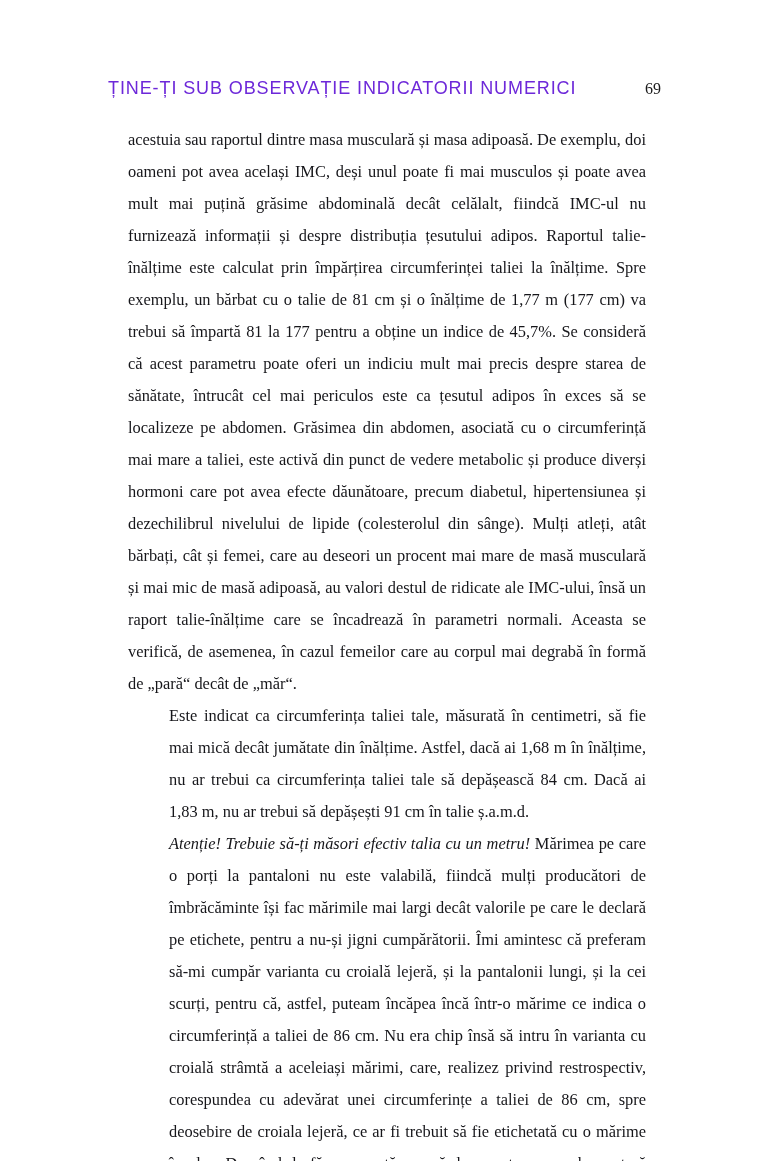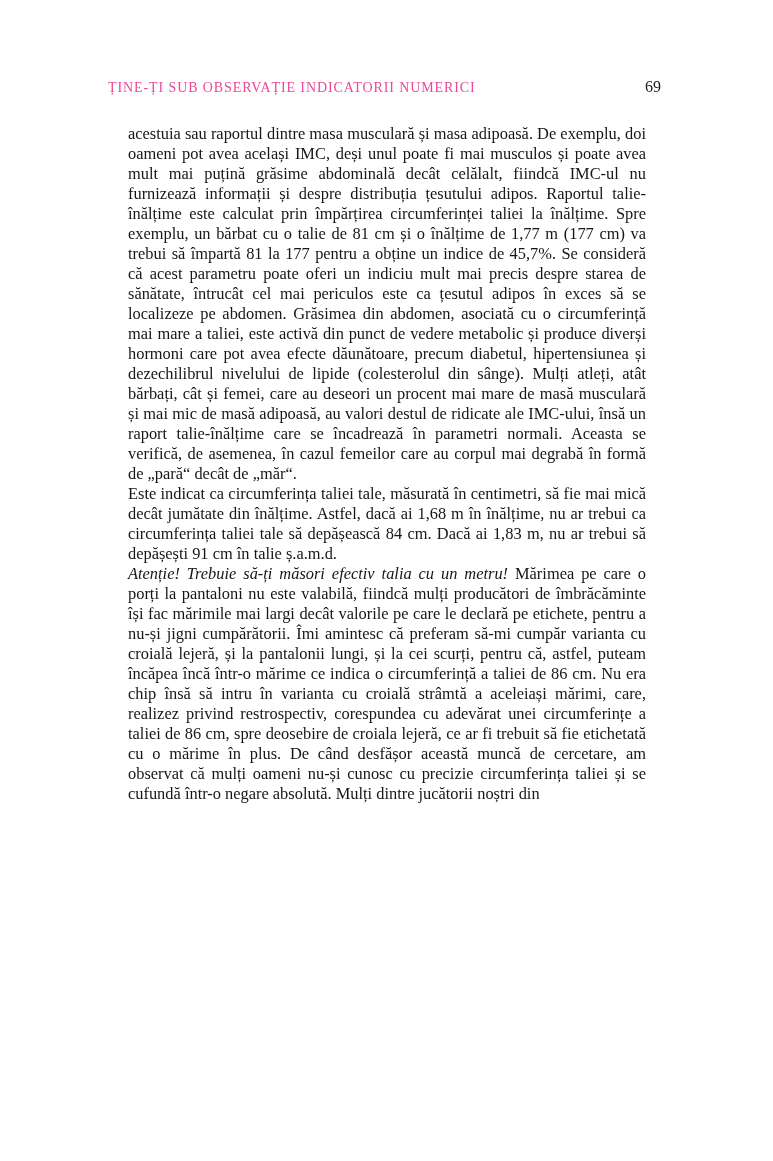--- a/index.html
+++ b/index.html
@@ -23,52 +23,53 @@
   .running-head {
     position: absolute;
     top: 78px;
     left: 108px;
     right: 108px;
     display: flex;
     align-items: baseline;
     justify-content: space-between;
   }
   .running-head .title {
-    font-family: Liberation Serif, serif;
-    font-size: 14px;
+    font-family: Liberation Sans, sans-serif;
+    font-size: 18px;
     letter-spacing: 0.9px;
-    color: #ec4899;
+    color: #6d28d9;
     white-space: nowrap;
   }
   .running-head .folio {
     font-family: "Liberation Serif", serif;
     font-size: 16px;
     color: #1b1b1b;
     padding-right: 4px;
   }
   .body-col {
     position: absolute;
     top: 124px;
     left: 128px;
     width: 518px;
   }
   p.para {
     margin: 0;
     font-size: 16.4px;
-    line-height: 20px;
+    line-height: 32px;
     text-align: justify;
     text-justify: inter-word;
     color: #16161a;
     hyphens: manual;
   }
   p.para + p.para {
     margin-top: 0px;
   }
   p.indent {
     text-indent: 0;
+    margin-left: 41px;
   }
   .italic-lead {
     font-style: italic;
   }
 </style>
 </head>
 <body>
 
 <div class="page">
 

